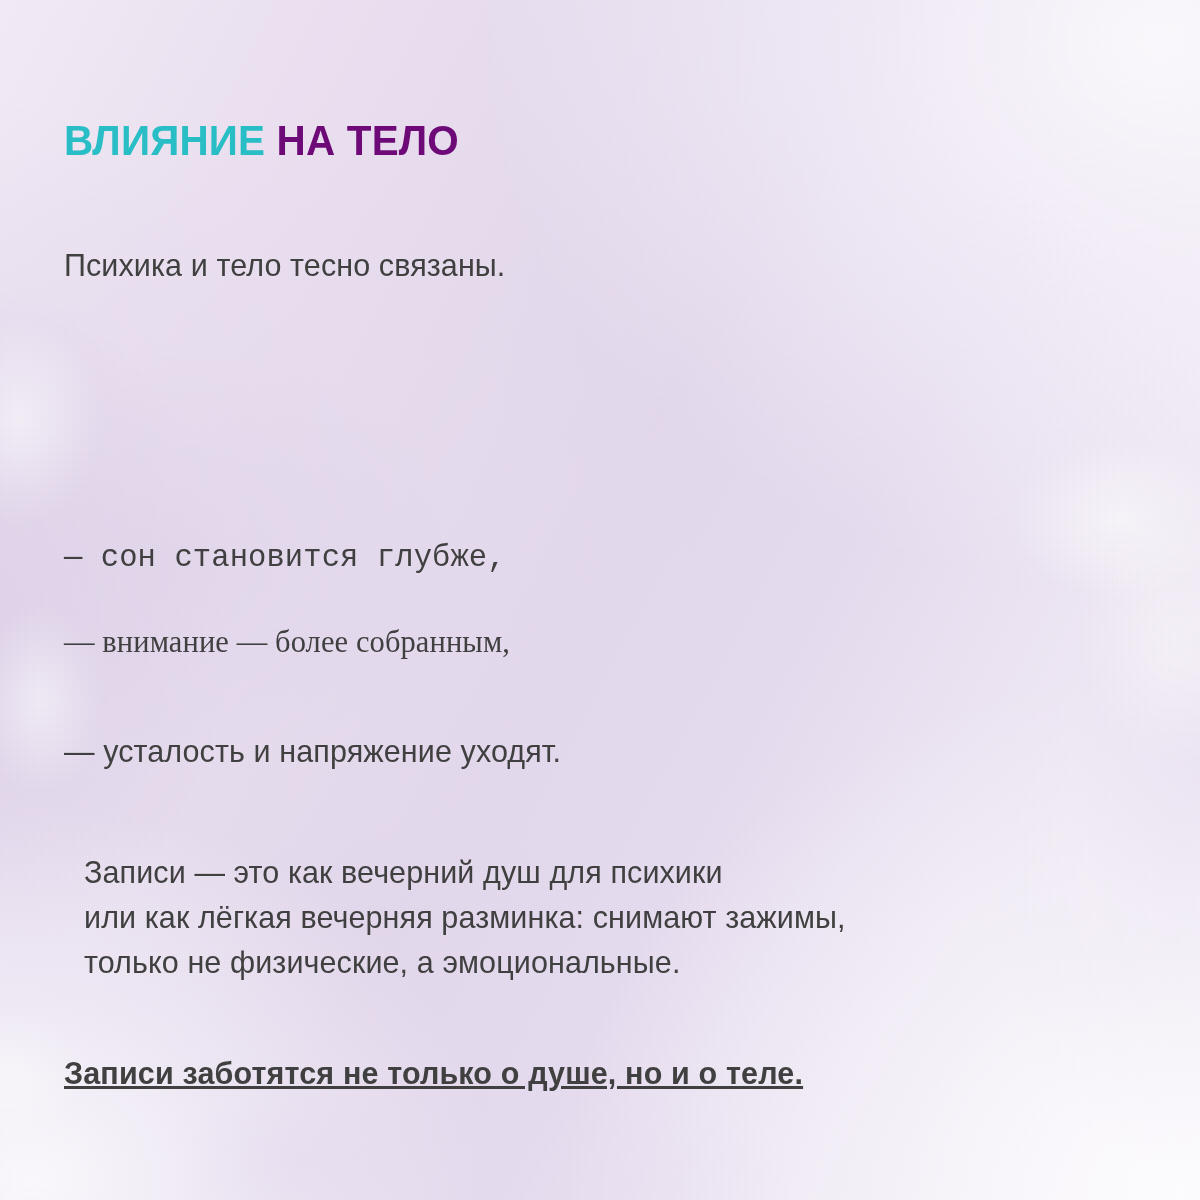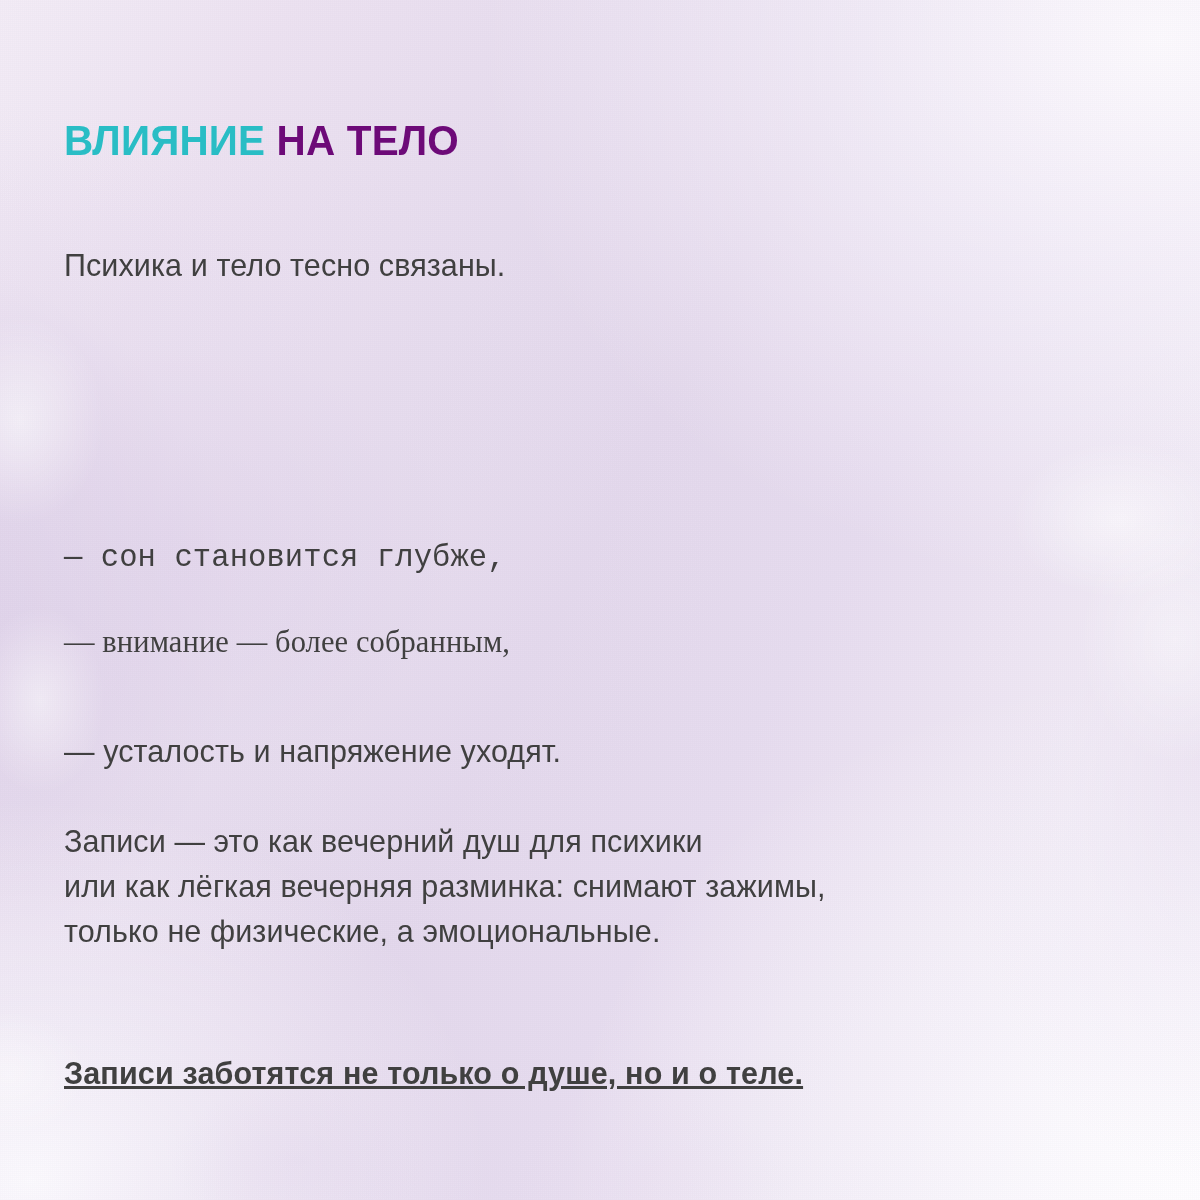--- a/index.html
+++ b/index.html
@@ -174,21 +174,21 @@
     font-weight: bold;
     letter-spacing: 0.15px;
     text-decoration: underline;
   }
 
   .p-intro    { top: 243px; }
   .p-stress   { top: 355px; }
   .b-sleep    { top: 536px; font-family: Liberation Mono, monospace; }
   .b-focus    { top: 620px; font-family: Liberation Serif, serif; }
   .b-fatigue  { top: 729px; }
-  .p-shower   { top: 819px; }
+  .p-shower   { top: 850px; margin-left: 20px; }
   .p-conclude { top: 1051px; }
 </style>
 </head>
 <body>
 
 <div class="slide">
 
   <div class="bg-layer bg-base"></div>
   <div class="bg-layer bg-blob-left"></div>
   <div class="bg-layer bg-blob-midleft"></div>

